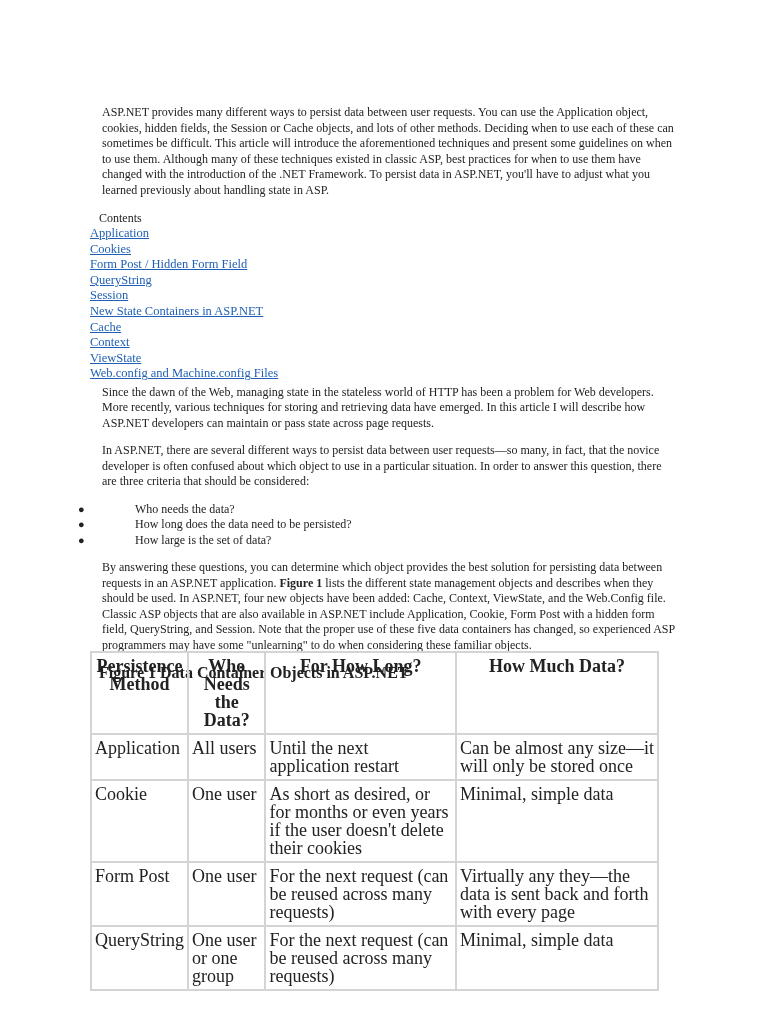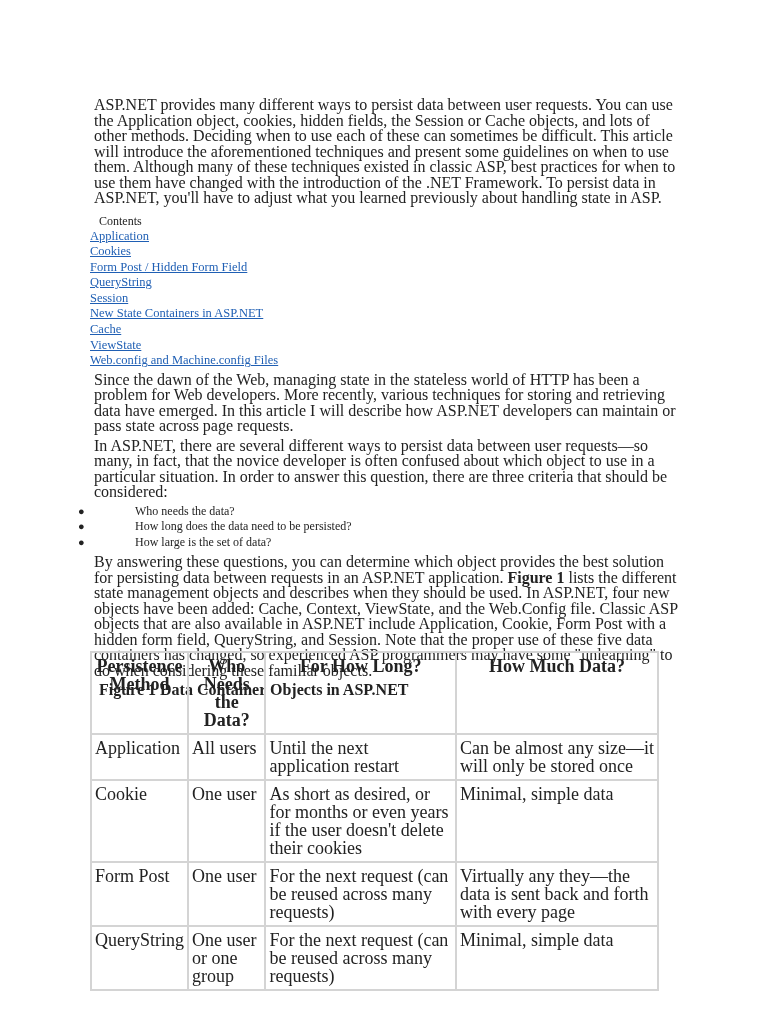--- a/index.html
+++ b/index.html
@@ -1,19 +1,19 @@
 <!DOCTYPE html>
 <html><head>
 <meta charset="utf-8">
 <style>
   html, body { margin: 0; padding: 0; background: #ffffff; }
   body { width: 768px; height: 1024px; position: relative; overflow: hidden;
          font-family: "Liberation Serif", "DejaVu Serif", serif; color: #222; }
   .page { position: absolute; left: 90px; top: 93px; width: 600px; }
-  p { margin: 4px; font-size: 16px; line-height: 15.5px; }
+  p { margin: 12px; font-size: 12px; line-height: 15.5px; }
   .contents-title { font-weight: normal; font-size: 12px; line-height: 16px; margin-left: 9px; margin-top: 7px; }
   .toc { list-style: none; margin: 0; padding: 0; }
   .toc li { font-size: 12.5px; line-height: 15.6px; }
   .toc a { color: #1f5fb4; text-decoration: underline; }
   .bullets { list-style: none; margin: 0; padding: 0; }
   .bullets li { position: relative; font-size: 12px; line-height: 15.5px; padding-left: 45px; }
   .bullets li .dot { position: absolute; left: -12px; top: 0; font-size: 11px; }
   .fig-caption { font-weight: bold; font-size: 16px; line-height: 15px; margin-left: 9px; }
   table.data { position: absolute; left: 90px; top: 651px; width: 569px;
                border-collapse: collapse; font-size: 18px; }
@@ -29,20 +29,21 @@
   <p>ASP.NET provides many different ways to persist data between user requests. You can use the Application object, cookies, hidden fields, the Session or Cache objects, and lots of other methods. Deciding when to use each of these can sometimes be difficult. This article will introduce the aforementioned techniques and present some guidelines on when to use them. Although many of these techniques existed in classic ASP, best practices for when to use them have changed with the introduction of the .NET Framework. To persist data in ASP.NET, you'll have to adjust what you learned previously about handling state in ASP.</p>
   <div class="contents-title">Contents</div>
   <ul class="toc">
     <li><a href="#">Application</a></li>
     <li><a href="#">Cookies</a></li>
     <li><a href="#">Form Post / Hidden Form Field</a></li>
     <li><a href="#">QueryString</a></li>
     <li><a href="#">Session</a></li>
     <li><a href="#">New State Containers in ASP.NET</a></li>
     <li><a href="#">Cache</a></li>
+    <li><a href="#">Context</a></li>
     <li><a href="#">ViewState</a></li>
     <li><a href="#">Web.config and Machine.config Files</a></li>
   </ul>
   <p style="margin-top:3px">Since the dawn of the Web, managing state in the stateless world of HTTP has been a problem for Web developers. More recently, various techniques for storing and retrieving data have emerged. In this article I will describe how ASP.NET developers can maintain or pass state across page requests.</p>
   <p>In ASP.NET, there are several different ways to persist data between user requests—so many, in fact, that the novice developer is often confused about which object to use in a particular situation. In order to answer this question, there are three criteria that should be considered:</p>
   <ul class="bullets">
     <li><span class="dot">●</span><span>Who needs the data?</span></li>
     <li><span class="dot">●</span><span>How long does the data need to be persisted?</span></li>
     <li><span class="dot">●</span><span>How large is the set of data?</span></li>
   </ul>

